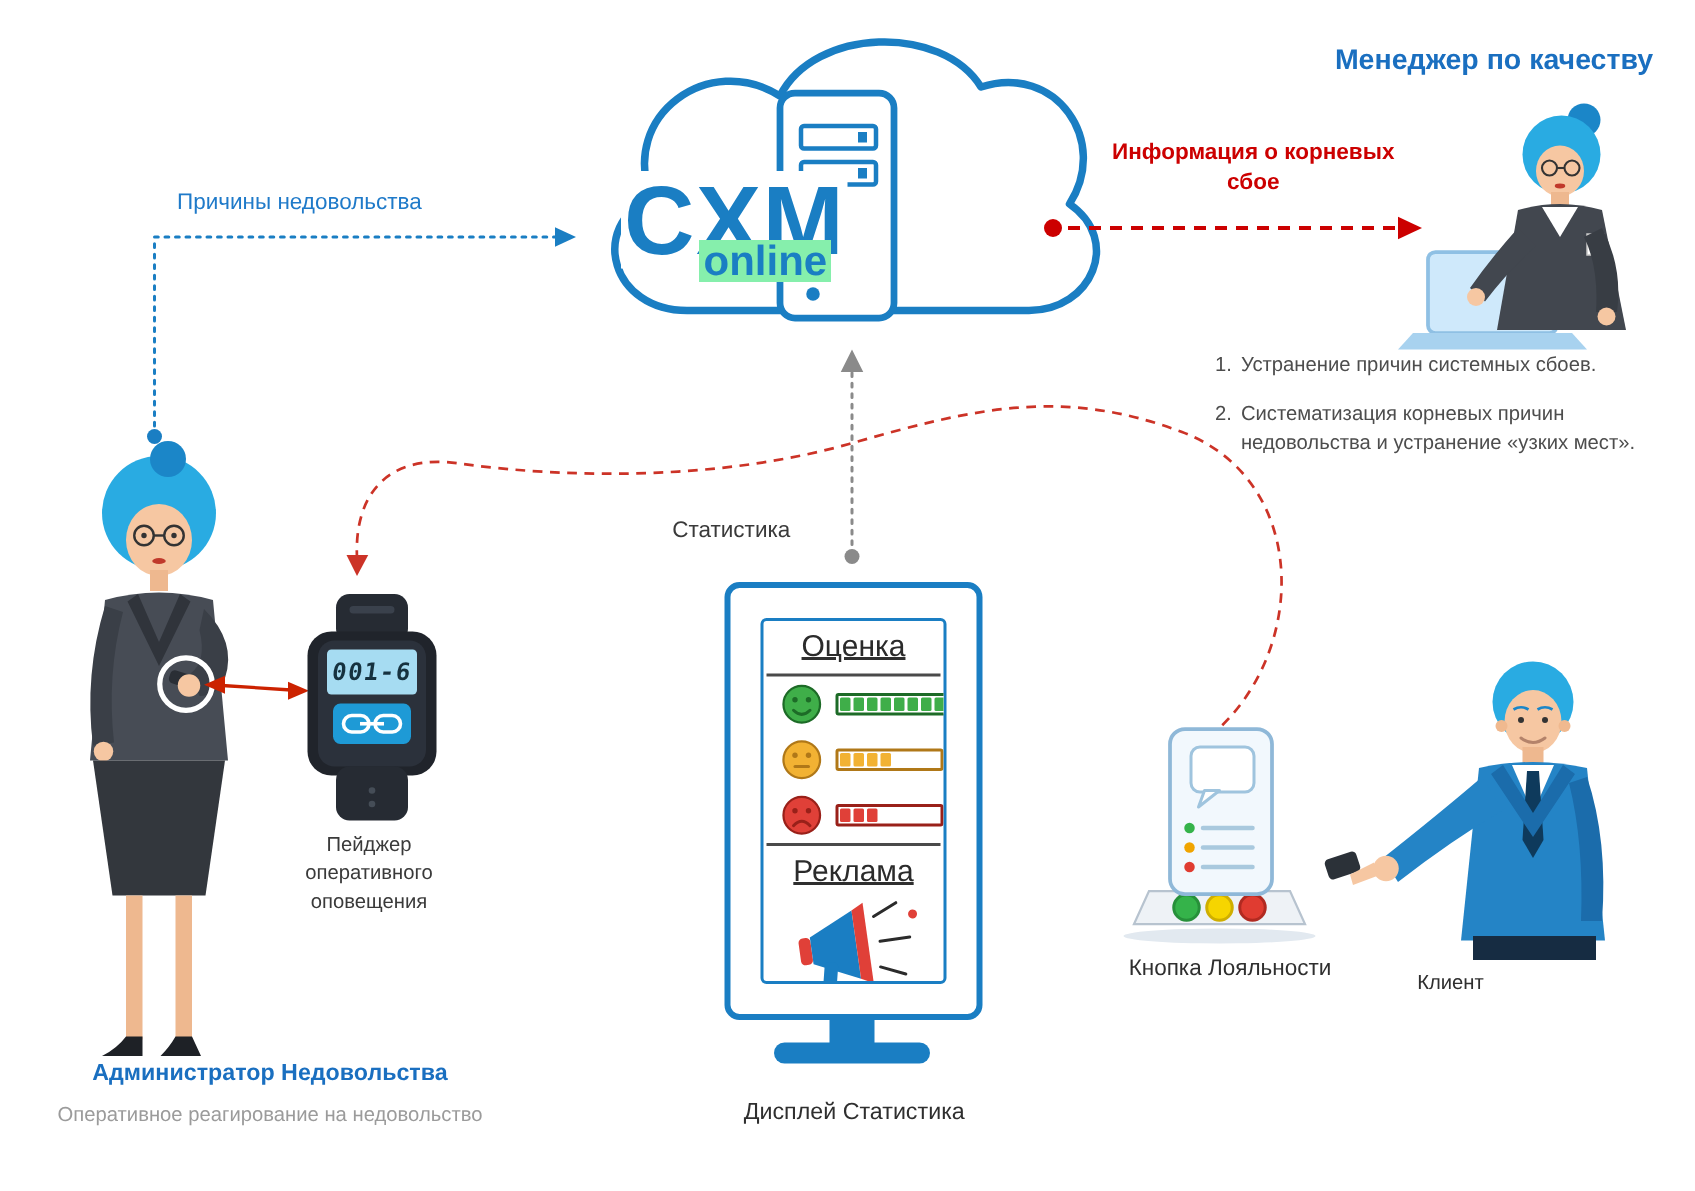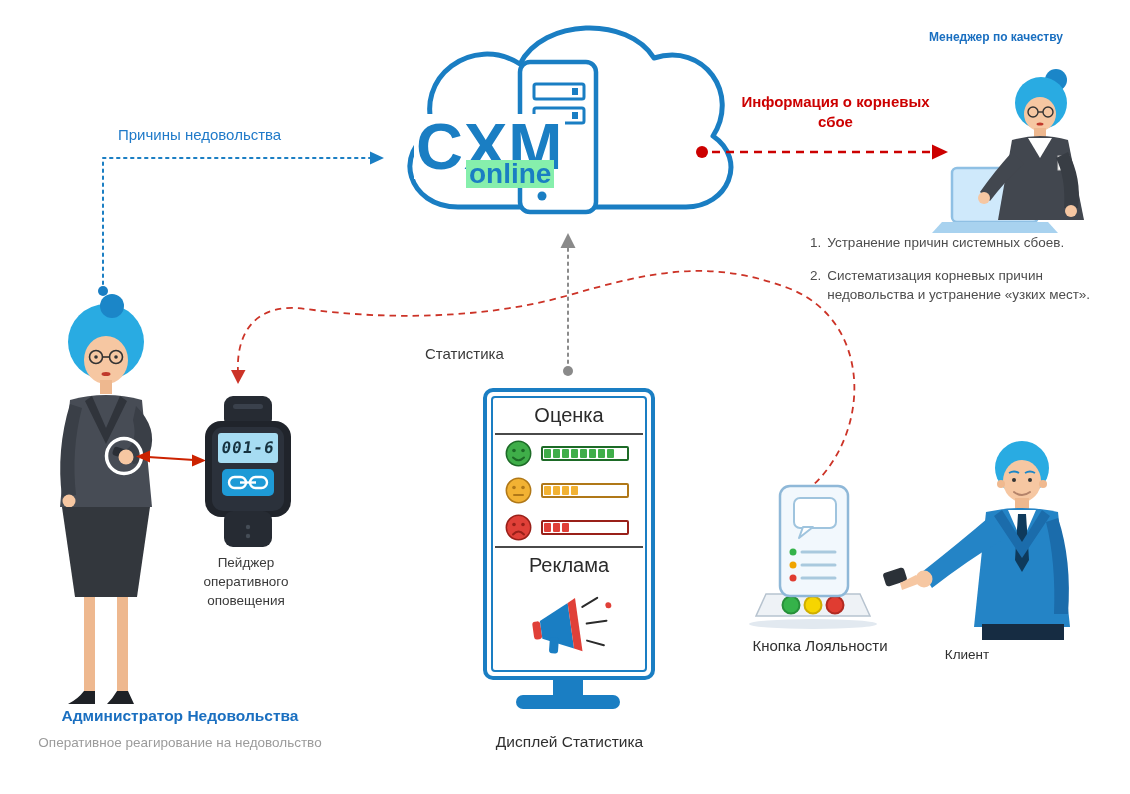--- a/index.html
+++ b/index.html
@@ -10,41 +10,41 @@
 
   .cxm-brand{left:414px;top:114px;font-size:65px;font-weight:bold;color:#1a7ec3;
              letter-spacing:1px;background:#fff;padding:0 2px;line-height:1;}
   .cxm-online{left:466px;top:160px;font-size:28px;font-weight:bold;color:#1a7ec3;
               background:#86efac;padding:0 3px;line-height:1;}
 
   .lbl-reasons{left:118px;top:126px;width:240px;text-align:left;color:#1f7ac9;font-size:15px;}
   .lbl-failure{left:728px;top:92px;width:215px;text-align:center;color:#cc0000;font-weight:bold;
                font-size:15px;line-height:1.35;}
   .lbl-manager-title{left:872px;top:30px;width:248px;text-align:center;color:#1a6fc0;
-                     font-weight:bold;font-size:12px;}
+                     font-weight:bold;font-size:19px;}
   .tasks{left:810px;top:233px;width:302px;color:#4d4d4d;font-size:13.5px;line-height:1.45;}
   .task{display:flex;gap:6px;margin-bottom:13px;}
   .task-num{flex:0 0 auto;}
-  .lbl-stats{left:425px;top:345px;width:125px;text-align:left;color:#3a3a3a;font-size:15px;}
+  .lbl-stats{left:425px;top:345px;width:125px;text-align:center;color:#3a3a3a;font-size:15px;}
   .lbl-pager{left:186px;top:554px;width:120px;text-align:center;color:#3a3a3a;
              font-size:13.5px;line-height:1.4;}
   .lbl-admin-title{left:20px;top:707px;width:320px;text-align:center;color:#1a6fc0;
                    font-weight:bold;font-size:15.5px;}
   .lbl-admin-sub{left:0;top:735px;width:360px;text-align:center;color:#9b9b9b;font-size:13.5px;}
   .lbl-display{left:452px;top:733px;width:235px;text-align:center;color:#2f2f2f;font-size:15.5px;}
   .lbl-button{left:735px;top:637px;width:170px;text-align:center;color:#2f2f2f;font-size:15px;}
   .lbl-client{left:922px;top:647px;width:90px;text-align:center;color:#2f2f2f;font-size:13.5px;}
 
   .pager-screen-text{left:217px;top:438px;width:62px;text-align:center;z-index:3;
     font-family:"DejaVu Sans Mono",monospace;font-weight:bold;font-size:16px;color:#16323f;
     transform:skewX(-8deg);letter-spacing:1px;}
 
   
   .kiosk{position:absolute;left:483px;top:388px;width:172px;height:292px;z-index:2;
-         background:#fff;border:4px solid #1a7ec3;border-radius:10px;box-sizing:border-box;padding:4px;}
+         background:#fff;border:4px solid #1a7ec3;border-radius:10px;box-sizing:border-box;padding:20px;text-decoration:underline;}
   .kiosk-inner{width:100%;height:100%;border:2px solid #1a7ec3;border-radius:4px;
                box-sizing:border-box;display:flex;flex-direction:column;overflow:hidden;}
   .kiosk-title{font-size:20px;color:#2b2b2b;text-align:center;padding:6px 0;}
   .kiosk-line{border-top:2px solid #4a4a4a;margin:0 2px;}
   .rate-row{display:flex;align-items:center;gap:9px;padding:5px 0 5px 12px;}
   .smiley{width:27px;height:27px;flex:0 0 auto;}
   .bar{height:15px;width:88px;border:2px solid #999;border-radius:2px;display:flex;gap:2px;
        padding:1px;box-sizing:border-box;background:#fff;}
   .seg{width:7px;height:100%;border-radius:1px;flex:0 0 auto;}
   .ad-zone{display:flex;justify-content:center;align-items:center;flex:1;}

